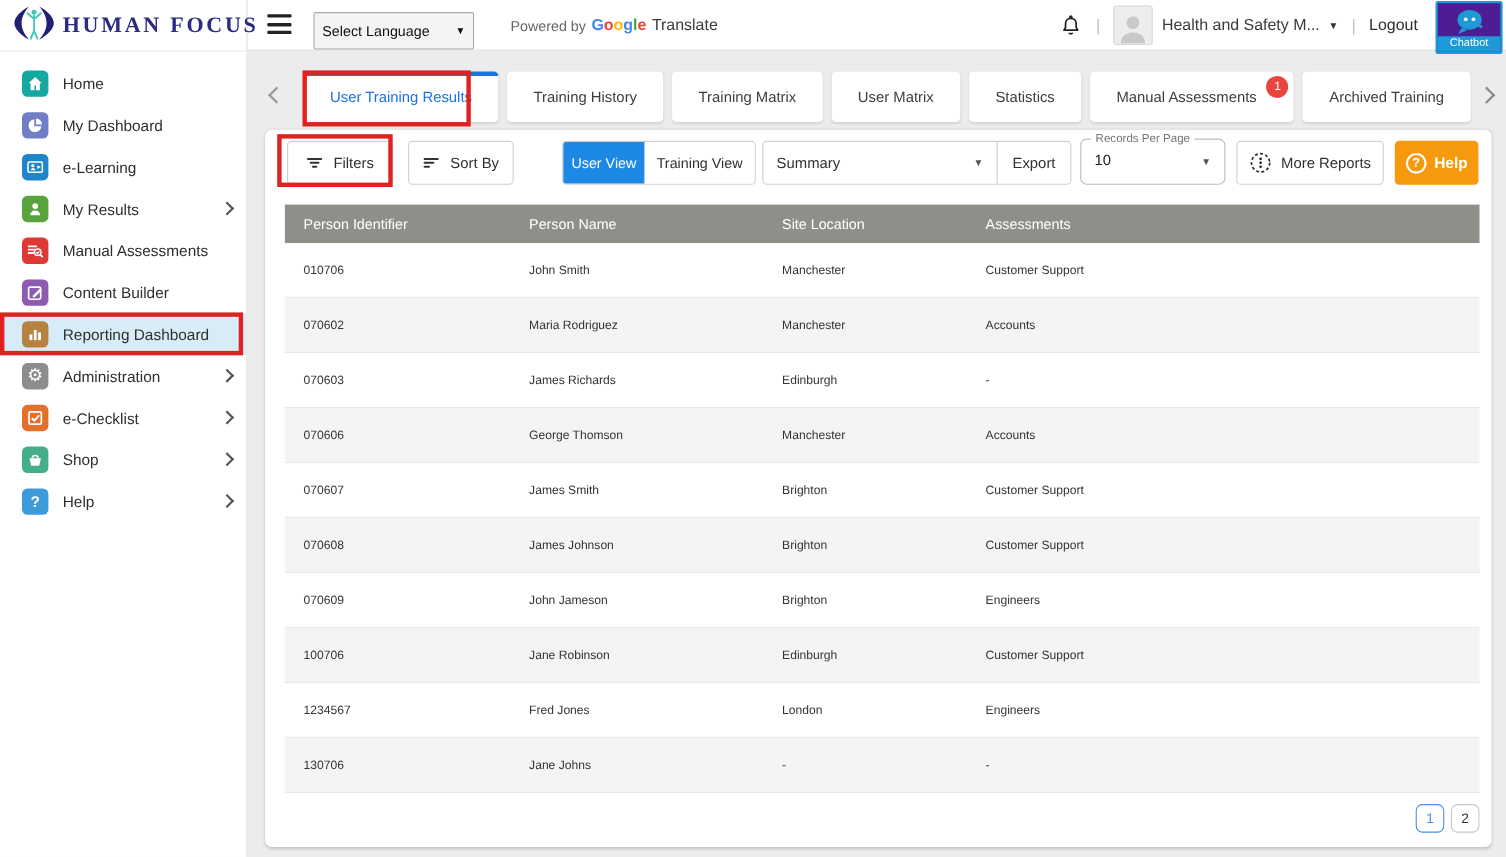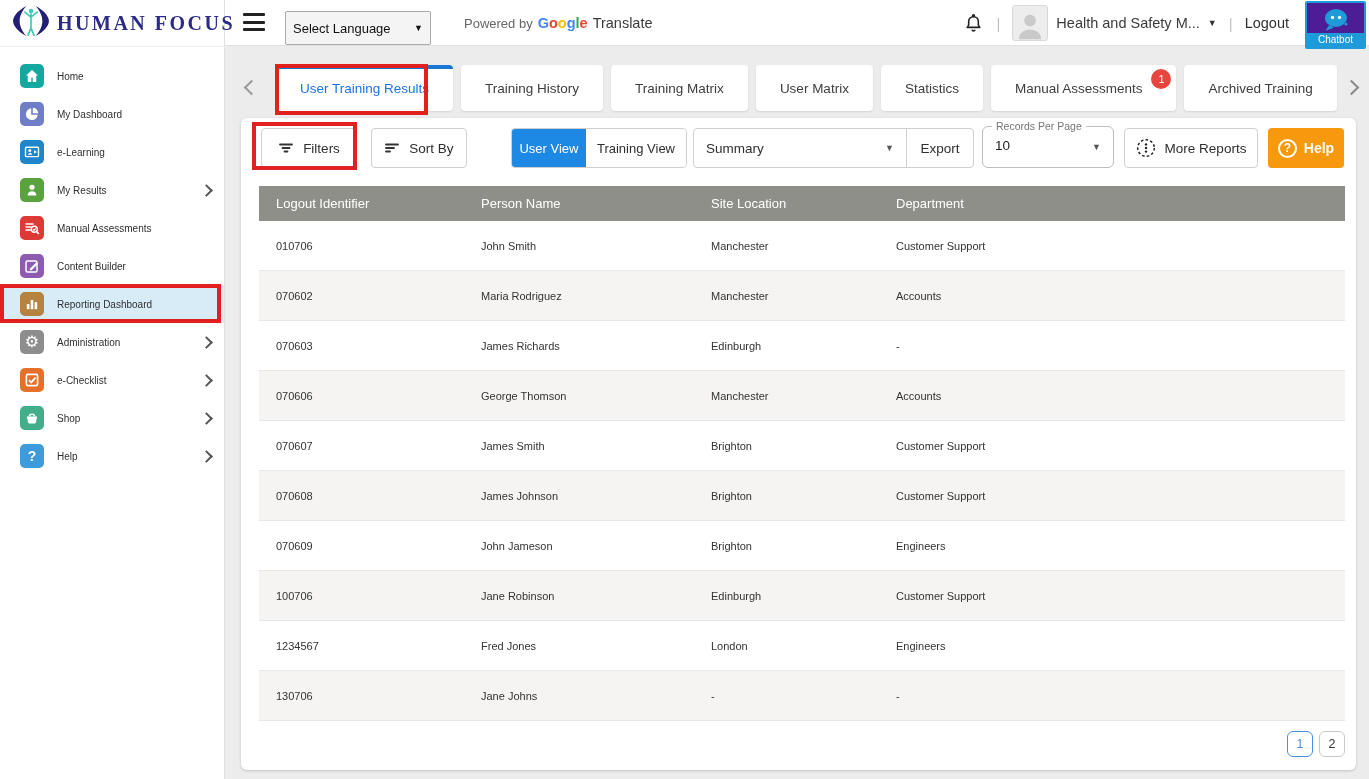--- a/index.html
+++ b/index.html
@@ -34,21 +34,21 @@
   .chatbot { position:absolute; right:3px; top:1px; width:61px; height:48px; background:#4c1d95; border:2px solid #1e9ad8; border-radius:2px; cursor:pointer; z-index:7; }
   .chatbot-icon { position:absolute; top:1px; left:0; right:0; height:31px; display:flex; align-items:center; justify-content:center; }
   .chatbot-label { position:absolute; bottom:0; left:0; right:0; height:14px; background:#1e9ad8; color:#fff; font-size:10px; text-align:center; line-height:14px; }
 
   
   .sidebar { position:absolute; top:47px; left:0; width:225px; bottom:0; background:#fff; border-right:1px solid #e0e0e0; padding-top:10px; z-index:2; }
   .side-item { height:38px; display:flex; align-items:center; padding-left:20px; position:relative; cursor:pointer; }
   .side-item.active { background:#d8ecf7; }
   .icon-box { width:24px; height:24px; border-radius:5px; display:flex; align-items:center; justify-content:center; flex:0 0 24px; color:#fff; font-size:14px; line-height:1; }
   .icon-box svg { width:16px; height:16px; }
-  .side-label { margin-left:13px; font-size:10px; color:#2f2f2f; white-space:nowrap; }
+  .side-label { margin-left:13px; font-size:14px; color:#2f2f2f; white-space:nowrap; }
   .side-chev { position:absolute; right:13px; top:50%; transform:translateY(-50%); }
 
   
   .chev { width:9px; height:9px; border-right:2px solid #555; border-bottom:2px solid #555; transform:rotate(-45deg); display:inline-block; }
   .chev-left { width:11px; height:11px; border-left:2px solid #9a9a9a; border-bottom:2px solid #9a9a9a; transform:rotate(45deg); display:inline-block; }
   .chev-right { width:11px; height:11px; border-right:2px solid #8a8a8a; border-top:2px solid #8a8a8a; transform:rotate(45deg); display:inline-block; }
 
   
   .main { position:absolute; top:47px; left:226px; right:0; bottom:0; background:#ececec; }
 
@@ -341,24 +341,24 @@
         <span>More Reports</span>
       </button>
       <button class="btn-help">
         <span class="help-q">?</span>
         <span>Help</span>
       </button>
     </div>
 
     <div class="table">
       <div class="thead" id="thead" style="background: rgb(143, 143, 137);">
-          <div class="cell c0">Logout Identifier</div>
+          <div class="cell c0">Person Identifier</div>
           <div class="cell c1">Person Name</div>
           <div class="cell c2">Site Location</div>
-          <div class="cell c3">Department</div>
+          <div class="cell c3">Assessments</div>
         </div>
       <div id="tbody">
           <div class="tr">
             <div class="cell c0">010706</div>
             <div class="cell c1">John Smith</div>
             <div class="cell c2">Manchester</div>
             <div class="cell c3">Customer Support</div>
           </div>
           <div class="tr alt">
             <div class="cell c0">070602</div>

